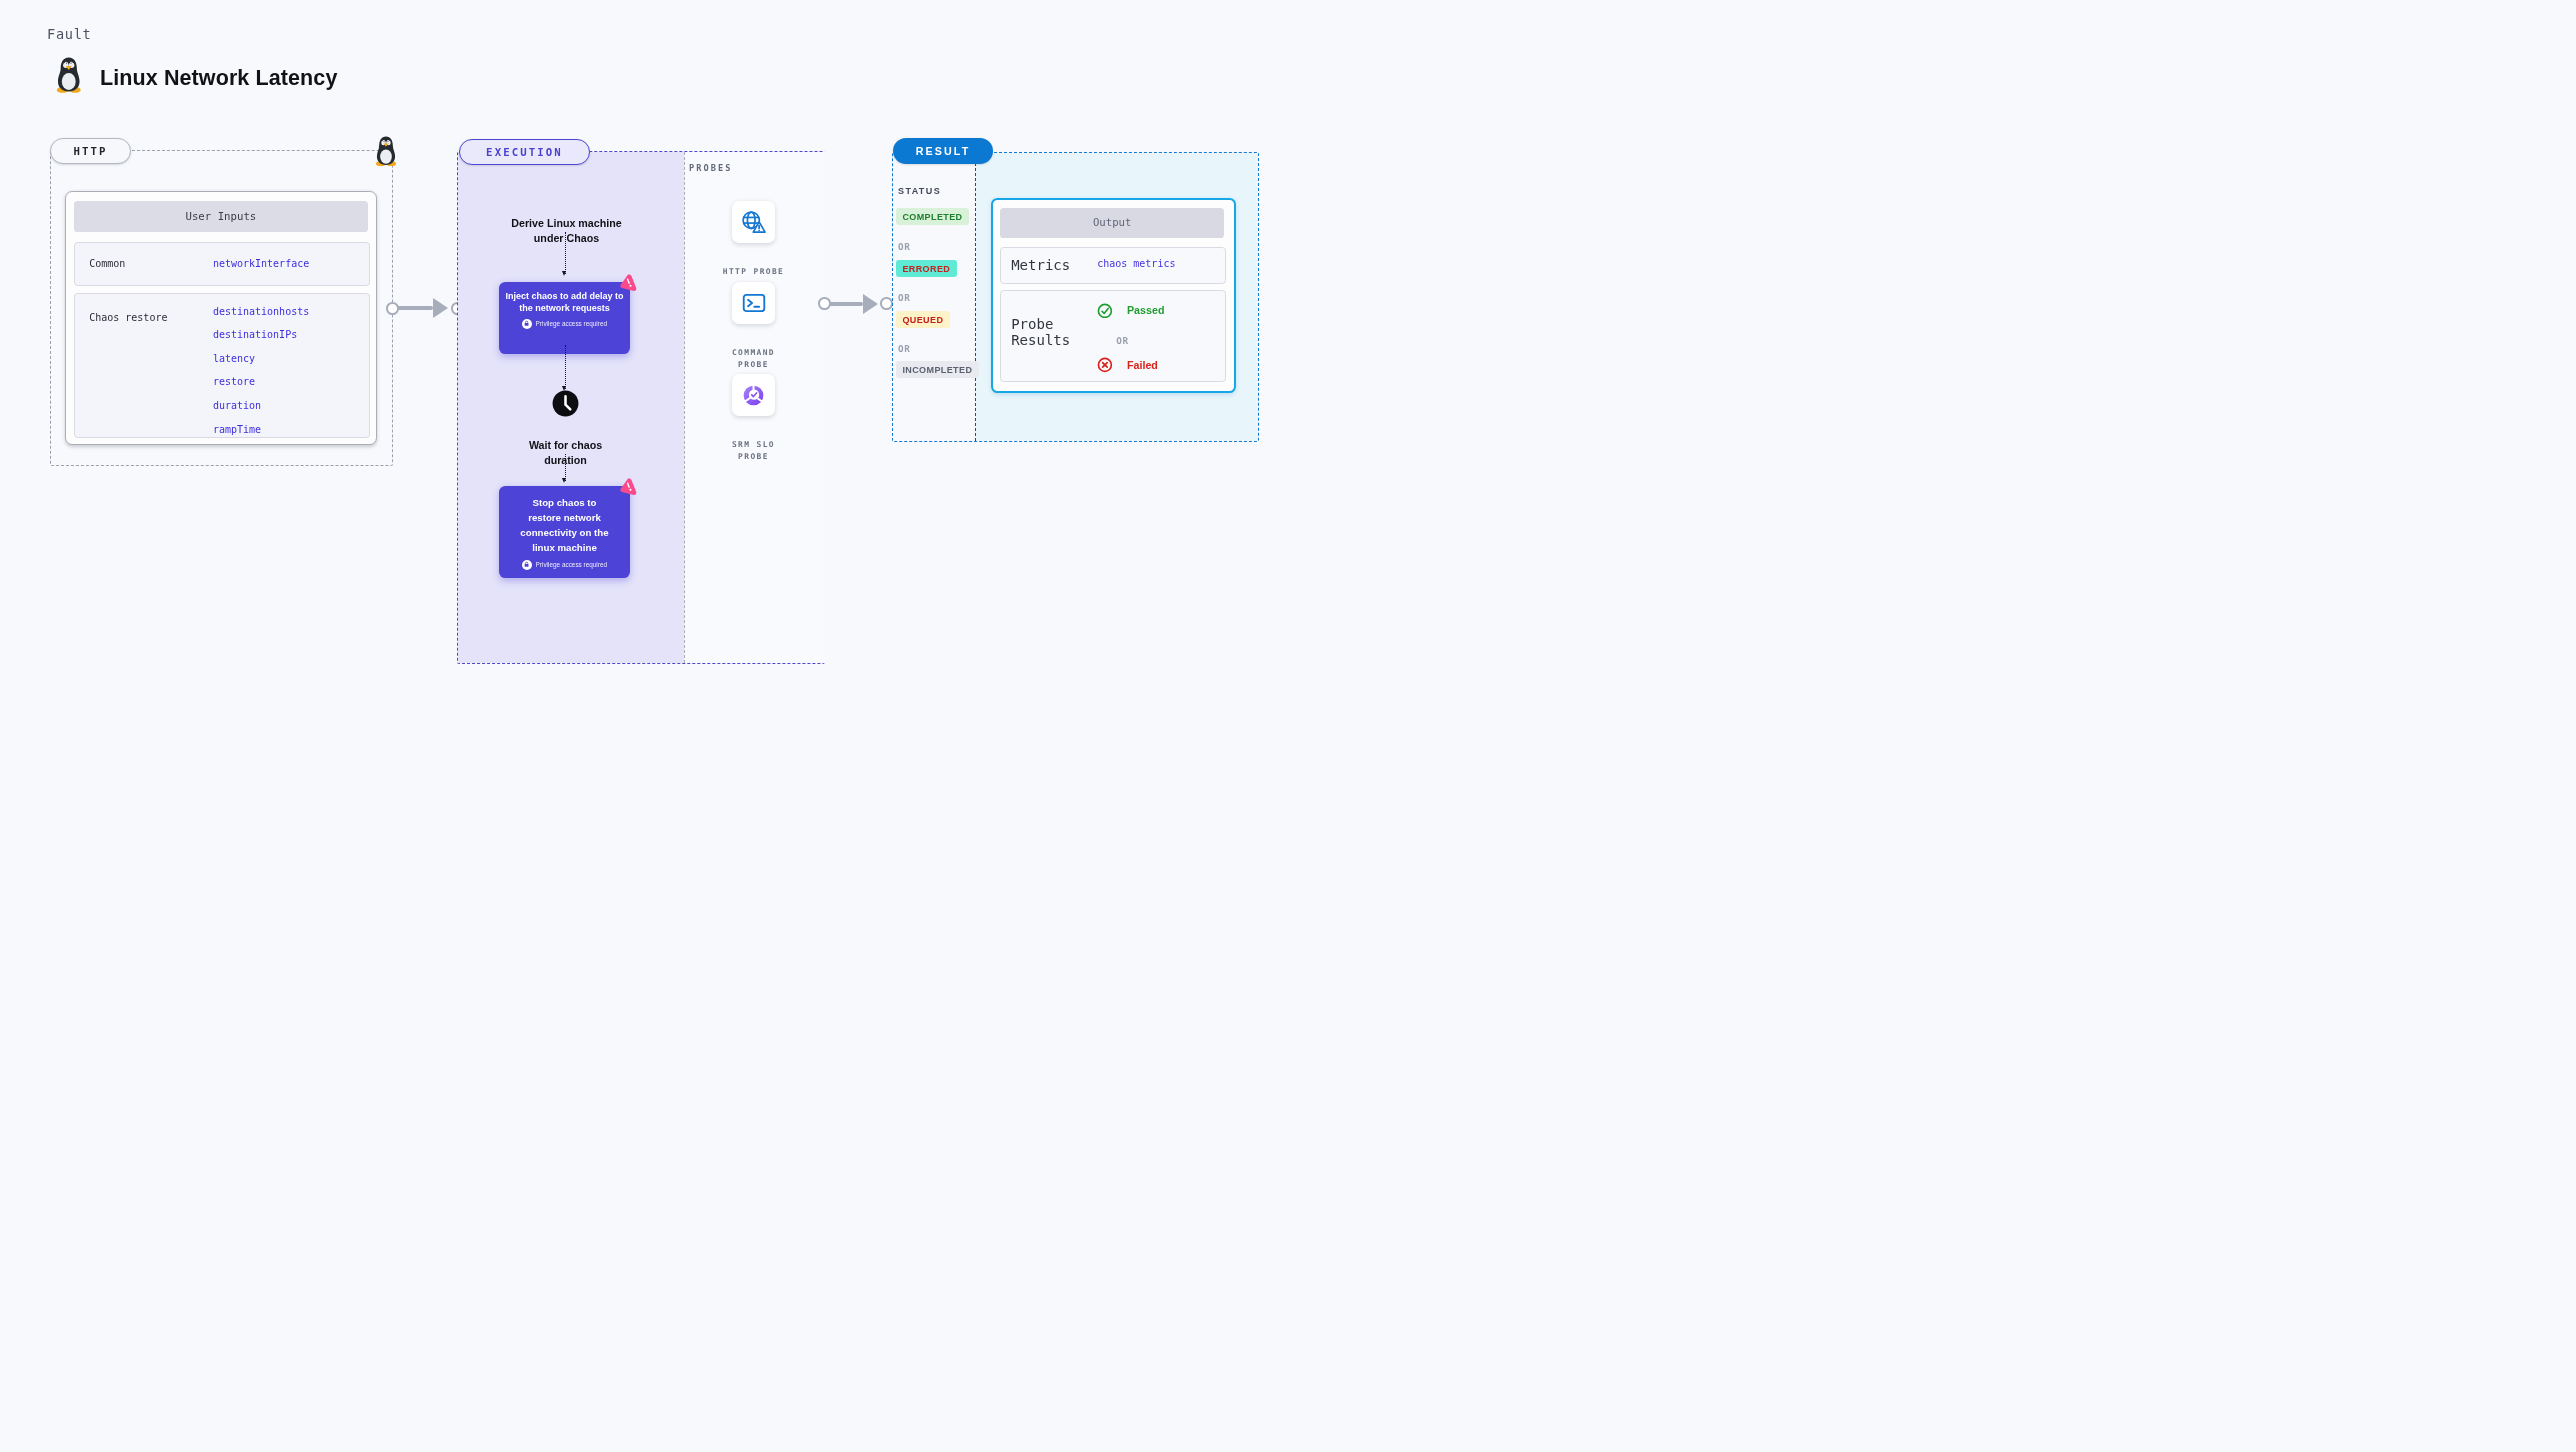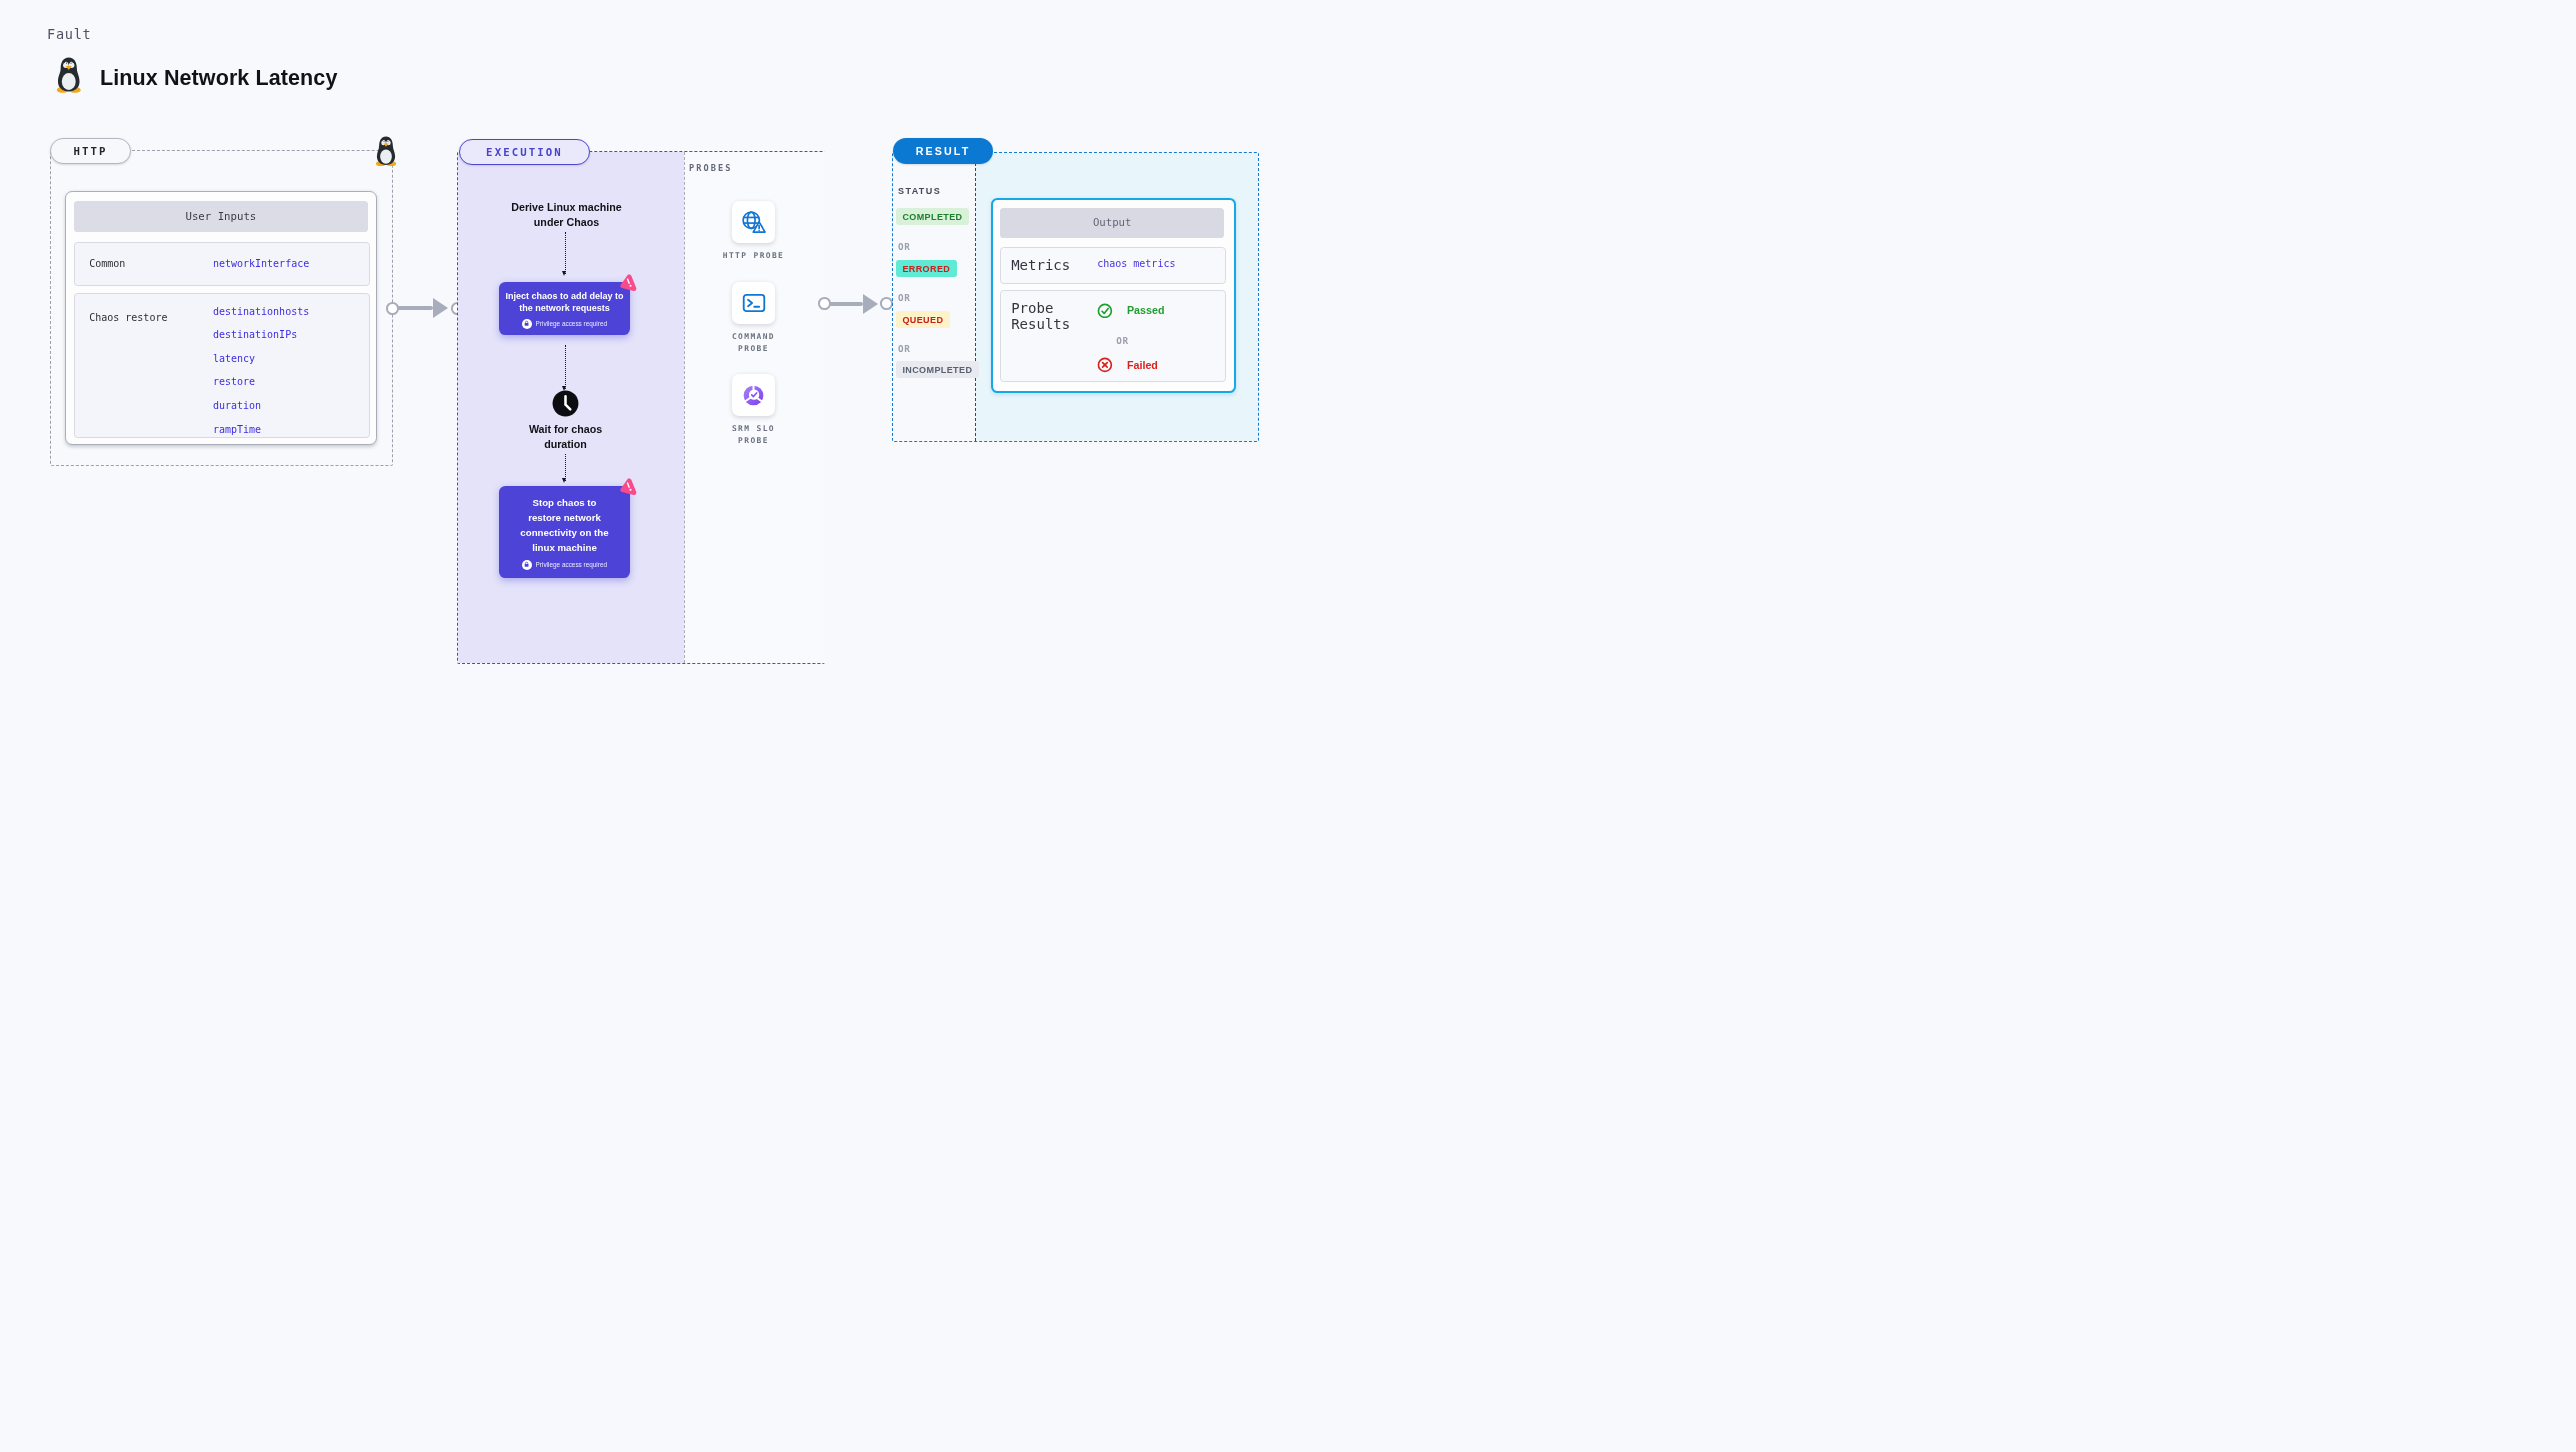--- a/index.html
+++ b/index.html
@@ -1,20 +1,20 @@
 <!DOCTYPE html>
 <html style="font-size:11.5px"><head>
 <meta charset="utf-8">
 <style>
   html,body{margin:0;padding:0;background:#f7f9fc;}
   .canvas{position:relative;width:1288px;height:726px;background:#f7f9fc;
           font-family:"Liberation Sans",sans-serif;overflow:hidden;color:#1c1e24;}
   .abs{position:absolute;}
   .mono{font-family:"DejaVu Sans Mono",monospace;}
-  .prelines{white-space:pre-line;}
+  .prelines{white-space:pre-line;margin-top:16px;}
 
   
   .fault-label{font-size:13.6px;color:#4e5260;letter-spacing:0.7px;}
   .page-title{font-size:21.5px;font-weight:bold;color:#121317;letter-spacing:0.1px;}
 
   
   .frame{position:absolute;border:1.4px dashed #9aa0ac;border-radius:2.1px;}
   .frame.exec{border-color:#4f46cf;}
   .frame.result{border-color:#1279d3;}
 
@@ -163,21 +163,21 @@
   <div class="frame exec" style="left:457px;top:151px;width:366px;height:511px;">
     <div class="abs" style="left:0;top:0;width:226px;height:511px;background:#e4e3fa;"></div>
     <div class="abs" style="left:226px;top:0;width:140px;height:511px;background:#f8fafd;border-left:1.4px dashed #a7acb6;"></div>
   </div>
   <div class="pill exec" style="left:459px;top:139px;width:129px;height:24px;">EXECUTION</div>
 
   <div class="flow-text prelines" style="left:484px;top:200px;width:165px;">Derive Linux machine
 under Chaos</div>
   <div class="vconn" style="left:565px;top:232px;height:42px;"></div>
 
-  <div class="chaos-box" style="left:499px;top:282px;width:131px;height:53px;">
+  <div class="chaos-box" style="left:499px;top:282px;width:131px;height:72px;">
     <div class="btxt prelines" style="margin-top:7.9px;font-size:9px;line-height:12px;">Inject chaos to add delay to
 the network requests</div>
     <div class="priv-row" style="margin-top:5px;">
       <span class="lockwrap">
         <svg width="7.2" height="7.2" viewBox="0 0 24 24">
             <use href="#lock-sym"></use>
           </svg>
         </span>
       <span class="ptxt">Privilege access required</span>
     </div>

